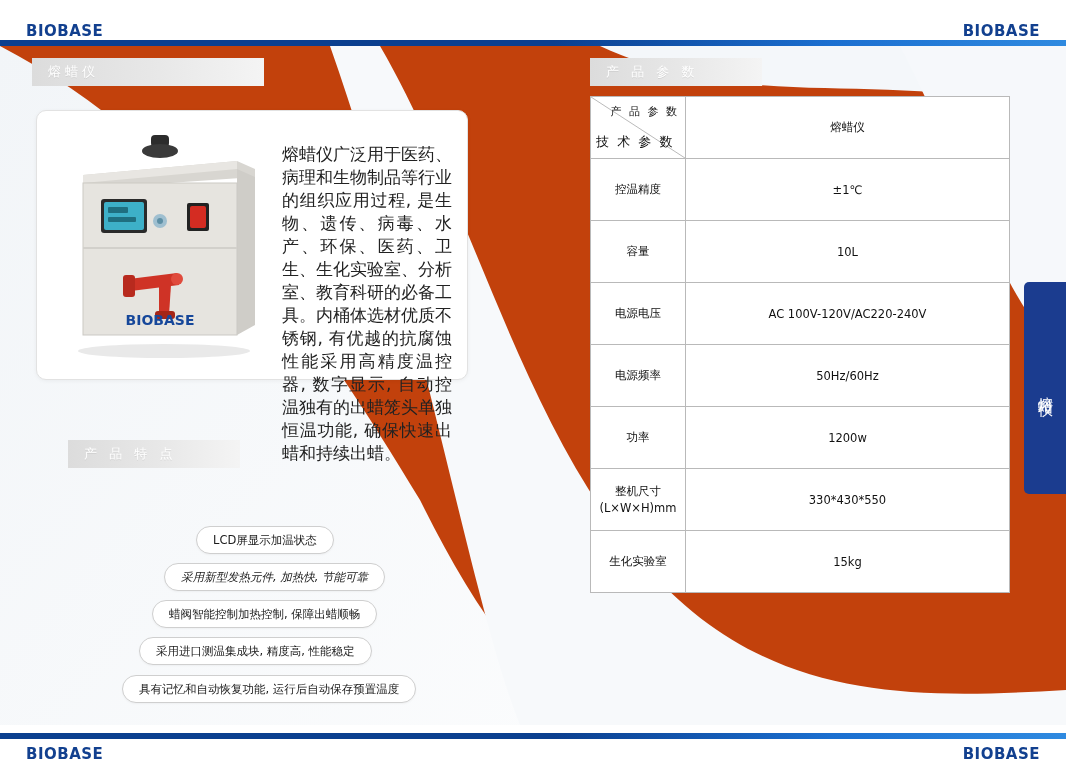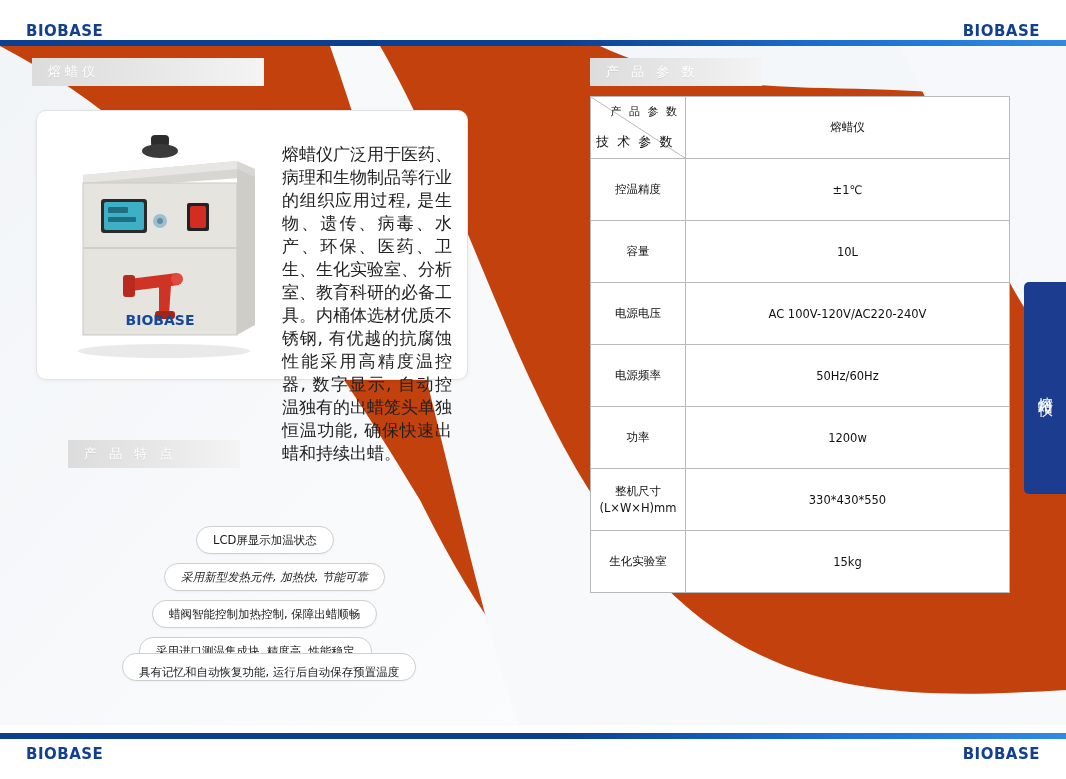--- a/index.html
+++ b/index.html
@@ -284,21 +284,21 @@
   </div>
   <div class="pill" style="left:164px; top:531px;font-style:italic;">
     <span>采用新型发热元件, 加热快, 节能可靠</span>
   </div>
   <div class="pill" style="left:152px; top:568px;justify-content:center;">
     <span>蜡阀智能控制加热控制, 保障出蜡顺畅</span>
   </div>
   <div class="pill" style="left:139px; top:605px;">
     <span>采用进口测温集成块, 精度高, 性能稳定</span>
   </div>
-  <div class="pill" style="left:122px; top:621px;align-items:flex-end;">
+  <div class="pill" style="left:122px; top:643px;">
     <span>具有记忆和自动恢复功能, 运行后自动保存预置温度</span>
   </div>
 
   <table class="param-table">
     <tbody>
       <tr>
         <td class="label-col corner-cell">
           <svg class="diag" viewBox="0 0 95 62" preserveAspectRatio="none">
             <line x1="0" y1="0" x2="95" y2="62" stroke="#b9b9b9" stroke-width="1"></line>
           </svg>

